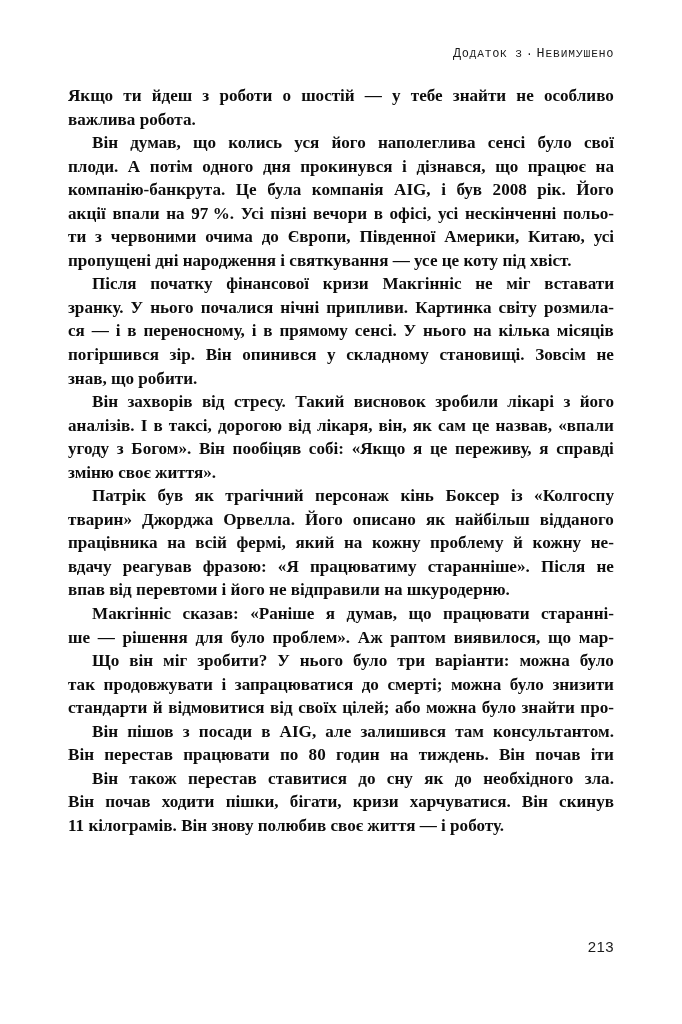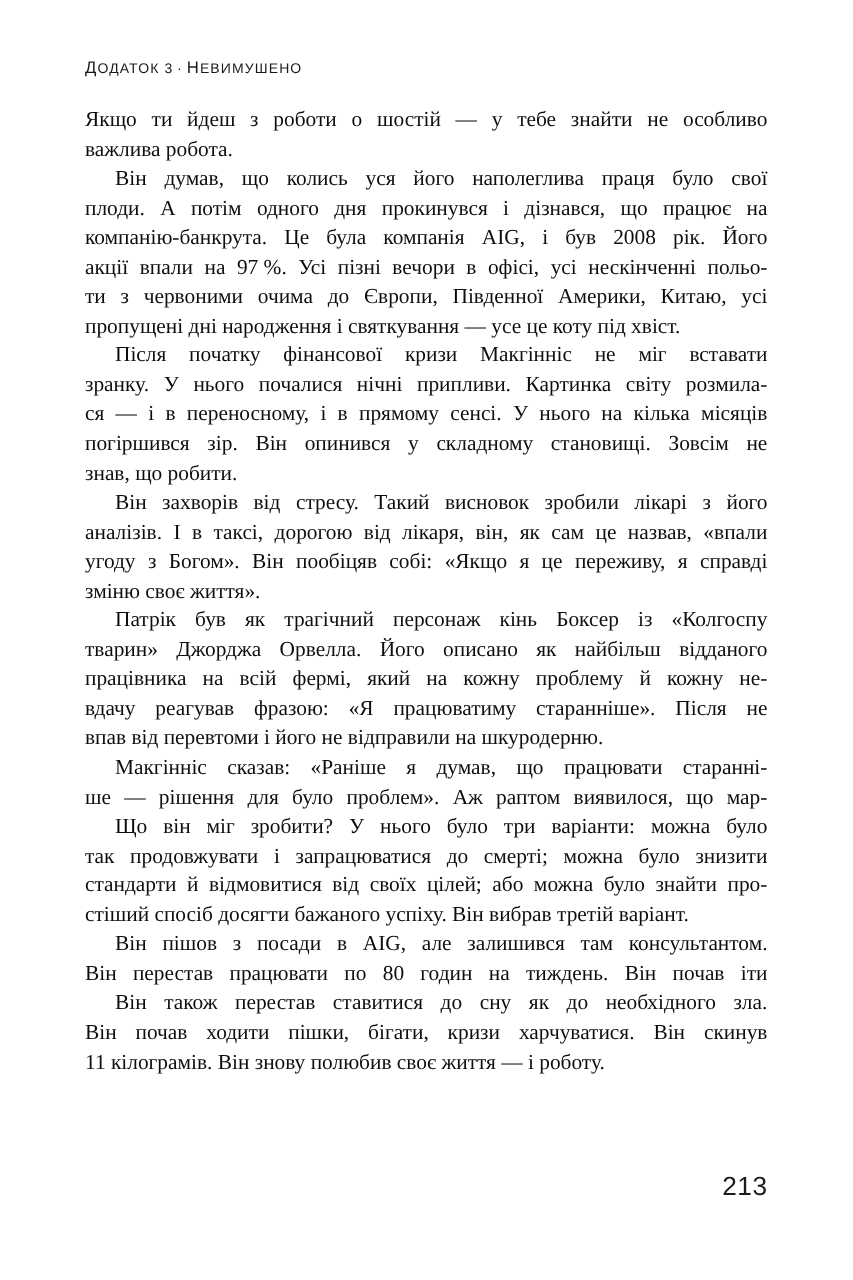--- a/index.html
+++ b/index.html
@@ -19,21 +19,22 @@
     color: #0d0d0d;
     -webkit-font-smoothing: antialiased;
   }
 
   
   .running-head {
     position: absolute;
     top: 46px;
     left: 68px;
     right: 68px;
-    font-family: Liberation Sans, sans-serif;
+    text-align: right;
+    font-family: Liberation Mono, monospace;
     font-size: 11.2px;
     letter-spacing: 0.9px;
     color: #1a1a1a;
     white-space: nowrap;
   }
   .running-head .rh-cap {
     font-size: 13.4px;
   }
   .running-head .rh-dot {
     padding: 0 3px;
@@ -51,20 +52,21 @@
 
   .para {
     margin: 0;
   }
 
   
   .ln {
     display: block;
     white-space: nowrap;
     height: 23.55px;
+    font-weight: bold;
   }
 
   
   .ln.just {
     display: flex;
     flex-wrap: nowrap;
     justify-content: space-between;
     width: 546px;
   }
   .ln.just > .w {
@@ -86,21 +88,21 @@
   }
 
   
   .folio {
     position: absolute;
     left: 68px;
     right: 68px;
     top: 938px;
     text-align: right;
     font-family: "Liberation Sans", "DejaVu Sans", sans-serif;
-    font-size: 21px;
+    font-size: 15px;
     letter-spacing: 0.4px;
     color: #1a1a1a;
   }
 </style>
 </head>
 <body>
 
 <div class="page">
 
   <div class="running-head">
@@ -129,21 +131,21 @@
       </p>
       <p class="para">
         <span class="ln just indent">
           <span class="w lead">Він</span>
           <span class="w">думав,</span>
           <span class="w">що</span>
           <span class="w">колись</span>
           <span class="w">уся</span>
           <span class="w">його</span>
           <span class="w">наполеглива</span>
-          <span class="w">праця</span>
+          <span class="w">сенсі</span>
           <span class="w">було</span>
           <span class="w">свої</span>
         </span>
         <span class="ln just">
           <span class="w">плоди.</span>
           <span class="w">А</span>
           <span class="w">потім</span>
           <span class="w">одного</span>
           <span class="w">дня</span>
           <span class="w">прокинувся</span>
@@ -391,21 +393,20 @@
           <span class="w">відмовитися</span>
           <span class="w">від</span>
           <span class="w">своїх</span>
           <span class="w">цілей;</span>
           <span class="w">або</span>
           <span class="w">можна</span>
           <span class="w">було</span>
           <span class="w">знайти</span>
           <span class="w">про-</span>
         </span>
-        <span class="ln last">стіший спосіб досягти бажаного успіху. Він вибрав третій варіант.</span>
       </p>
       <p class="para">
         <span class="ln just indent">
           <span class="w lead">Він</span>
           <span class="w">пішов</span>
           <span class="w">з</span>
           <span class="w">посади</span>
           <span class="w">в</span>
           <span class="w">AIG,</span>
           <span class="w">але</span>

